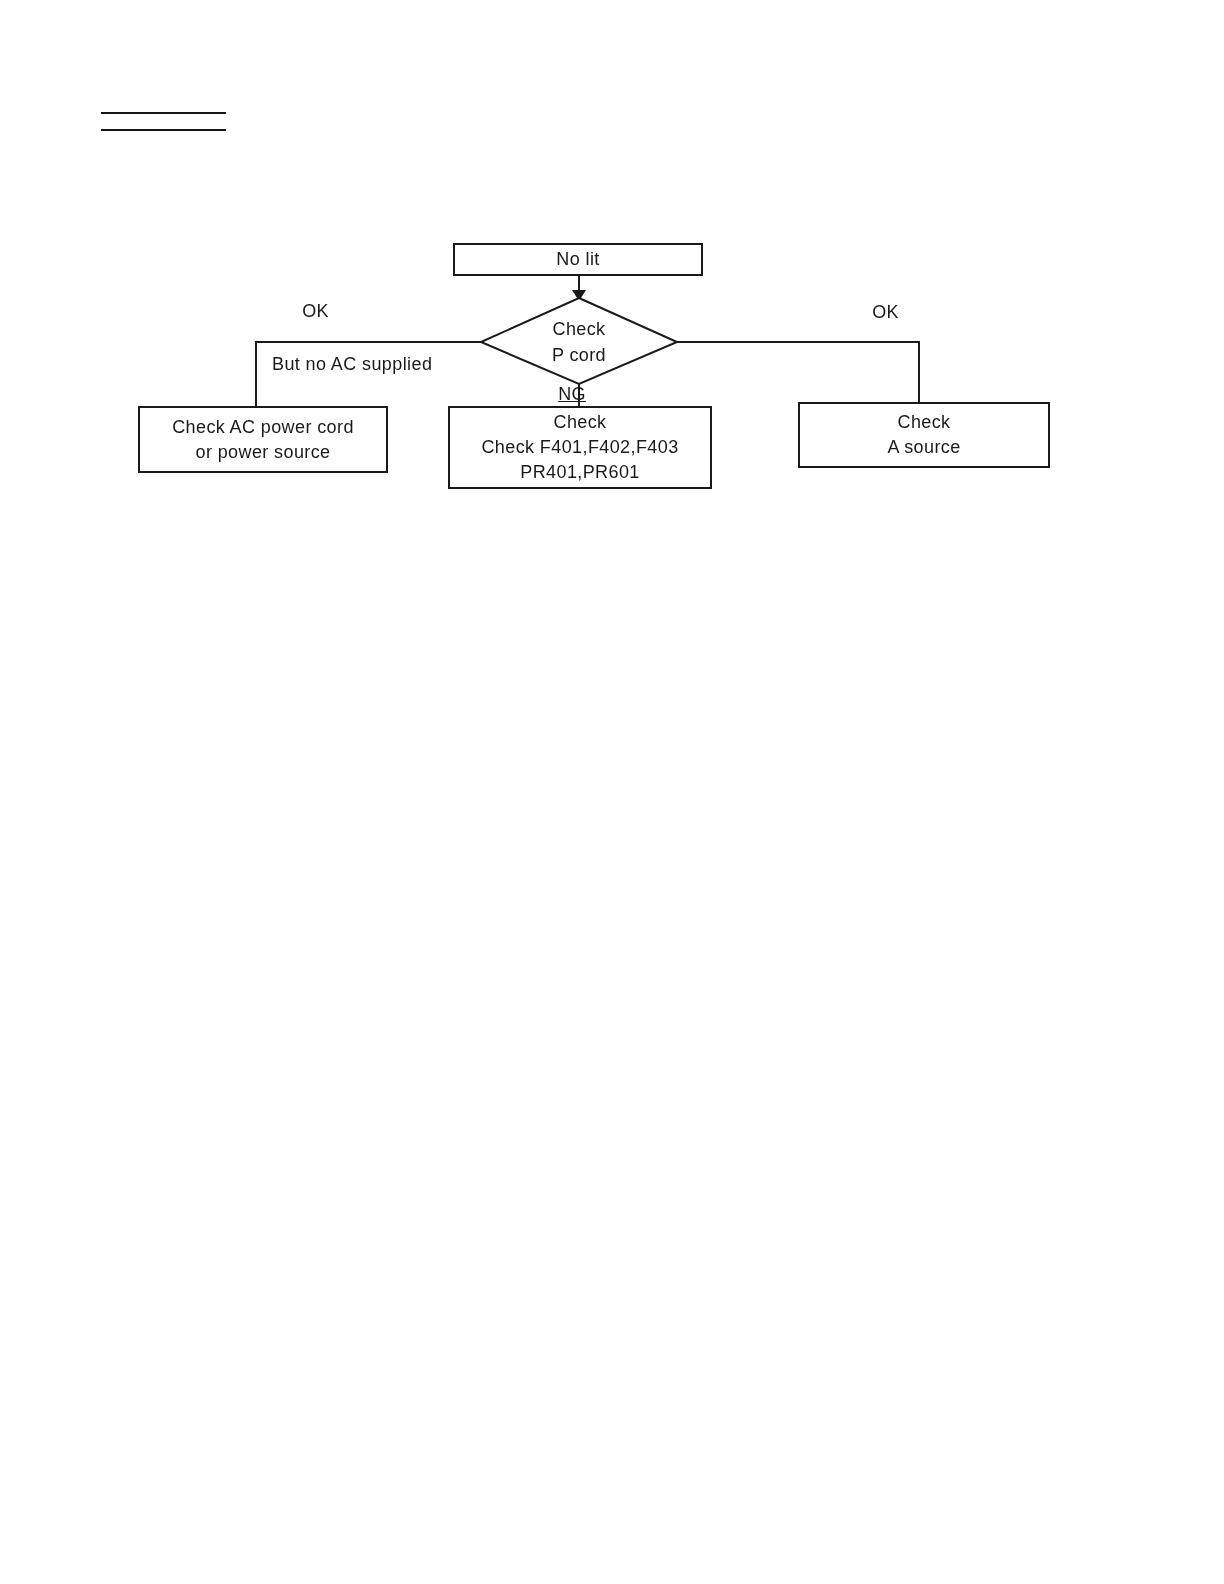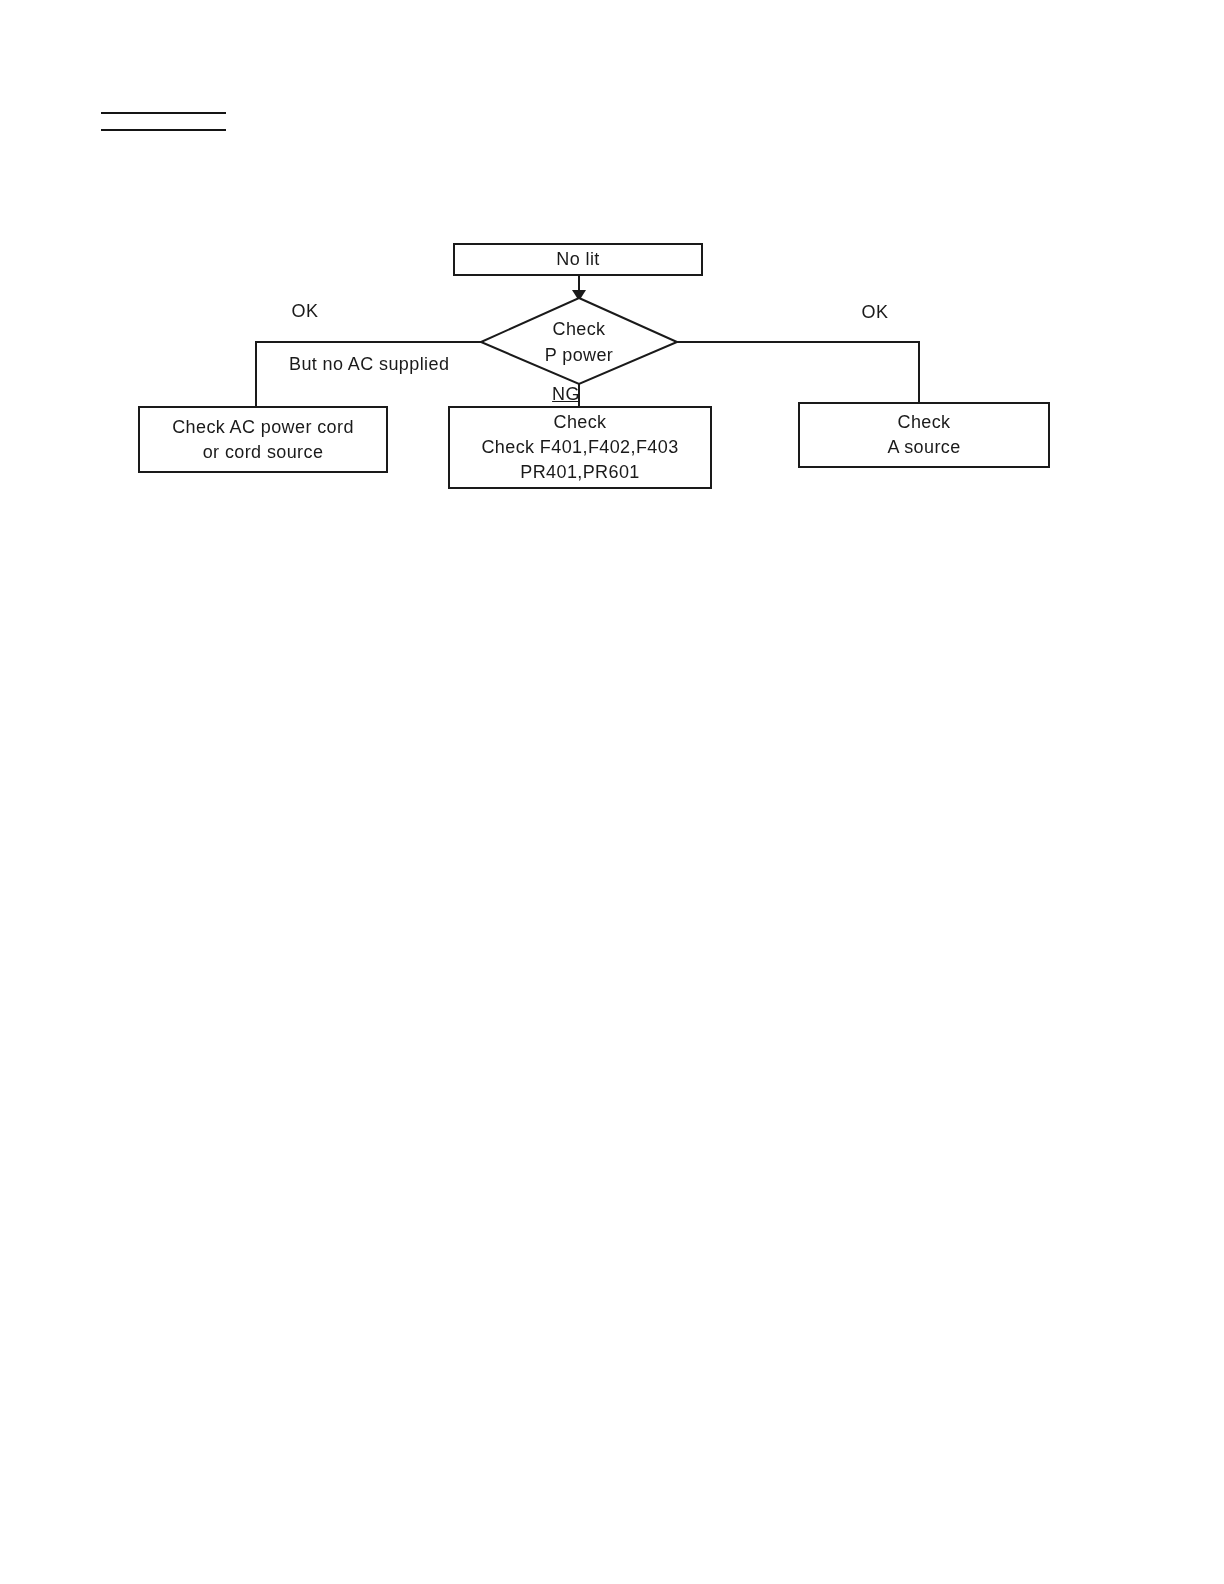--- a/index.html
+++ b/index.html
@@ -39,21 +39,21 @@
     letter-spacing: 0.4px;
     line-height: 25px;
   }
   .node span { display: block; }
   .flow-label {
     position: absolute;
     font-size: 18px;
     letter-spacing: 0.4px;
     white-space: nowrap;
   }
-  .flow-label.center { text-align: center; }
+  .flow-label.center { text-align: right; }
   .arrowhead {
     position: absolute;
     width: 0;
     height: 0;
     border-left: 7px solid transparent;
     border-right: 7px solid transparent;
     border-top: 11px solid #1a1a1a;
   }
   .diamond-wrap {
     position: absolute;
@@ -101,40 +101,40 @@
 
     <div class="line" style="left:578px; top:276px; width:2px; height:16px;"></div>
     <div class="arrowhead" style="left:572px; top:290px;"></div>
 
     <div class="diamond-wrap">
       <svg width="200" height="89" viewBox="0 0 200 89">
         <polygon points="100,1 198,45 100,87 2,45" fill="#ffffff" stroke="#1a1a1a" stroke-width="2"></polygon>
       </svg>
       <div class="diamond-text">
         <span>Check</span>
-        <span>P power</span>
+        <span>P cord</span>
       </div>
     </div>
 
     <div class="line" style="left:255px; top:341px; width:228px; height:2px;"></div>
     <div class="line" style="left:255px; top:341px; width:2px; height:66px;"></div>
 
     <div class="line" style="left:677px; top:341px; width:243px; height:2px;"></div>
     <div class="line" style="left:918px; top:341px; width:2px; height:62px;"></div>
 
     <div class="line" style="left:578px; top:383px; width:2px; height:24px;"></div>
 
     <div class="flow-label center" style="left:281px; top:301px; width:48px;">OK</div>
     <div class="flow-label center" style="left:851px; top:302px; width:48px;">OK</div>
-    <div class="flow-label" style="left:289px; top:354px;text-align:center;">But no AC supplied</div>
+    <div class="flow-label" style="left:272px; top:354px;text-align:center;">But no AC supplied</div>
     <div class="flow-label center" style="left:546px; top:384px; width:40px;text-decoration:underline;">NG</div>
 
     <div class="node" style="left:138px; top:406px; width:250px; height:67px;justify-content:center;">
       <span>Check AC power cord</span>
-      <span>or cord source</span>
+      <span>or power source</span>
     </div>
 
     <div class="node" style="left:448px; top:406px; width:264px; height:83px;">
       <span>Check</span>
       <span>Check F401,F402,F403</span>
       <span>PR401,PR601</span>
     </div>
 
     <div class="node" style="left:798px; top:402px; width:252px; height:66px;">
       <span>Check</span>

